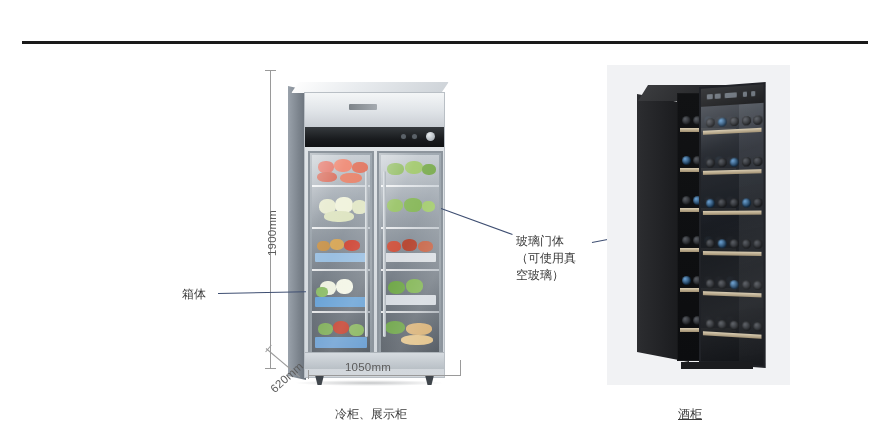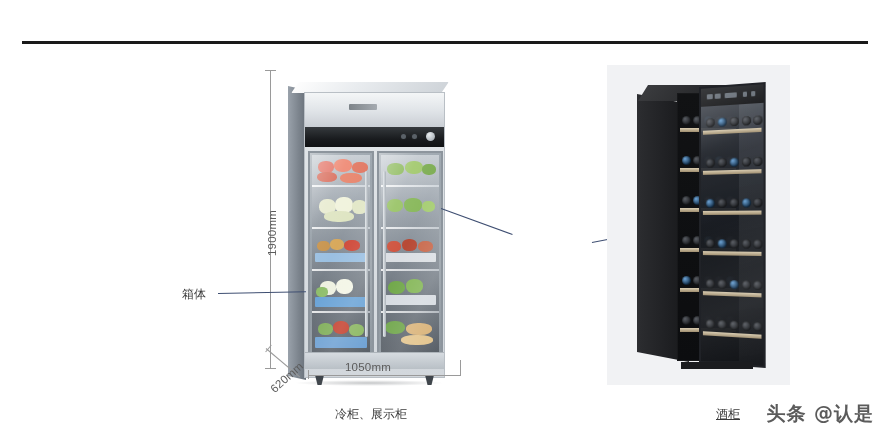--- a/index.html
+++ b/index.html
@@ -335,20 +335,25 @@
     <div class="dim-label diag" style="left:268px;top:338px;">620mm</div>
 
     <div class="dimline dim-h" style="left:308px;top:327px;width:152px;"></div>
     <div class="cap cap-v" style="left:308px;top:322px;"></div>
     <div class="cap cap-v" style="left:460px;top:312px;height:16px;"></div>
     <div class="dim-label" style="left:345px;top:313px;">1050mm</div>
 
     <div class="callout-text" style="left:182px;top:238px;">箱体</div>
     <div class="lead" style="left:218px;top:245px;width:88px;transform:rotate(-1.2deg);"></div>
 
+    <div class="callout-text" style="left:516px;top:185px;">
+      <div>玻璃门体</div>
+      <div>（可使用真</div>
+      <div>空玻璃）</div>
+    </div>
     <div class="lead" style="left:441px;top:160px;width:76px;transform:rotate(20deg);"></div>
     <div class="lead" style="left:592px;top:194px;width:70px;transform:rotate(-11deg);"></div>
 
     <div class="wine-panel">
       <div class="wine">
         <div class="cab-side"></div>
         <div class="cab-top"></div>
 
         <div class="cab-body">
           <div class="rack" style="top:34px"></div>
@@ -448,19 +453,18 @@
 
           <div class="glass-glare"></div>
           <div class="door-handle"></div>
         </div>
 
         <div class="feet"></div>
       </div>
     </div>
 
     <div class="caption" style="left:335px;top:345px;">冷柜、展示柜</div>
-    <div class="caption" style="left:716px;top:345px;text-decoration:underline;">酒柜</div>
+    <div class="caption" style="left:678px;top:345px;text-decoration:underline;">酒柜</div>
 
   </div>
 
-  <div class="watermark">头条 @认是</div>
 
 </div>
 
 </body></html>

